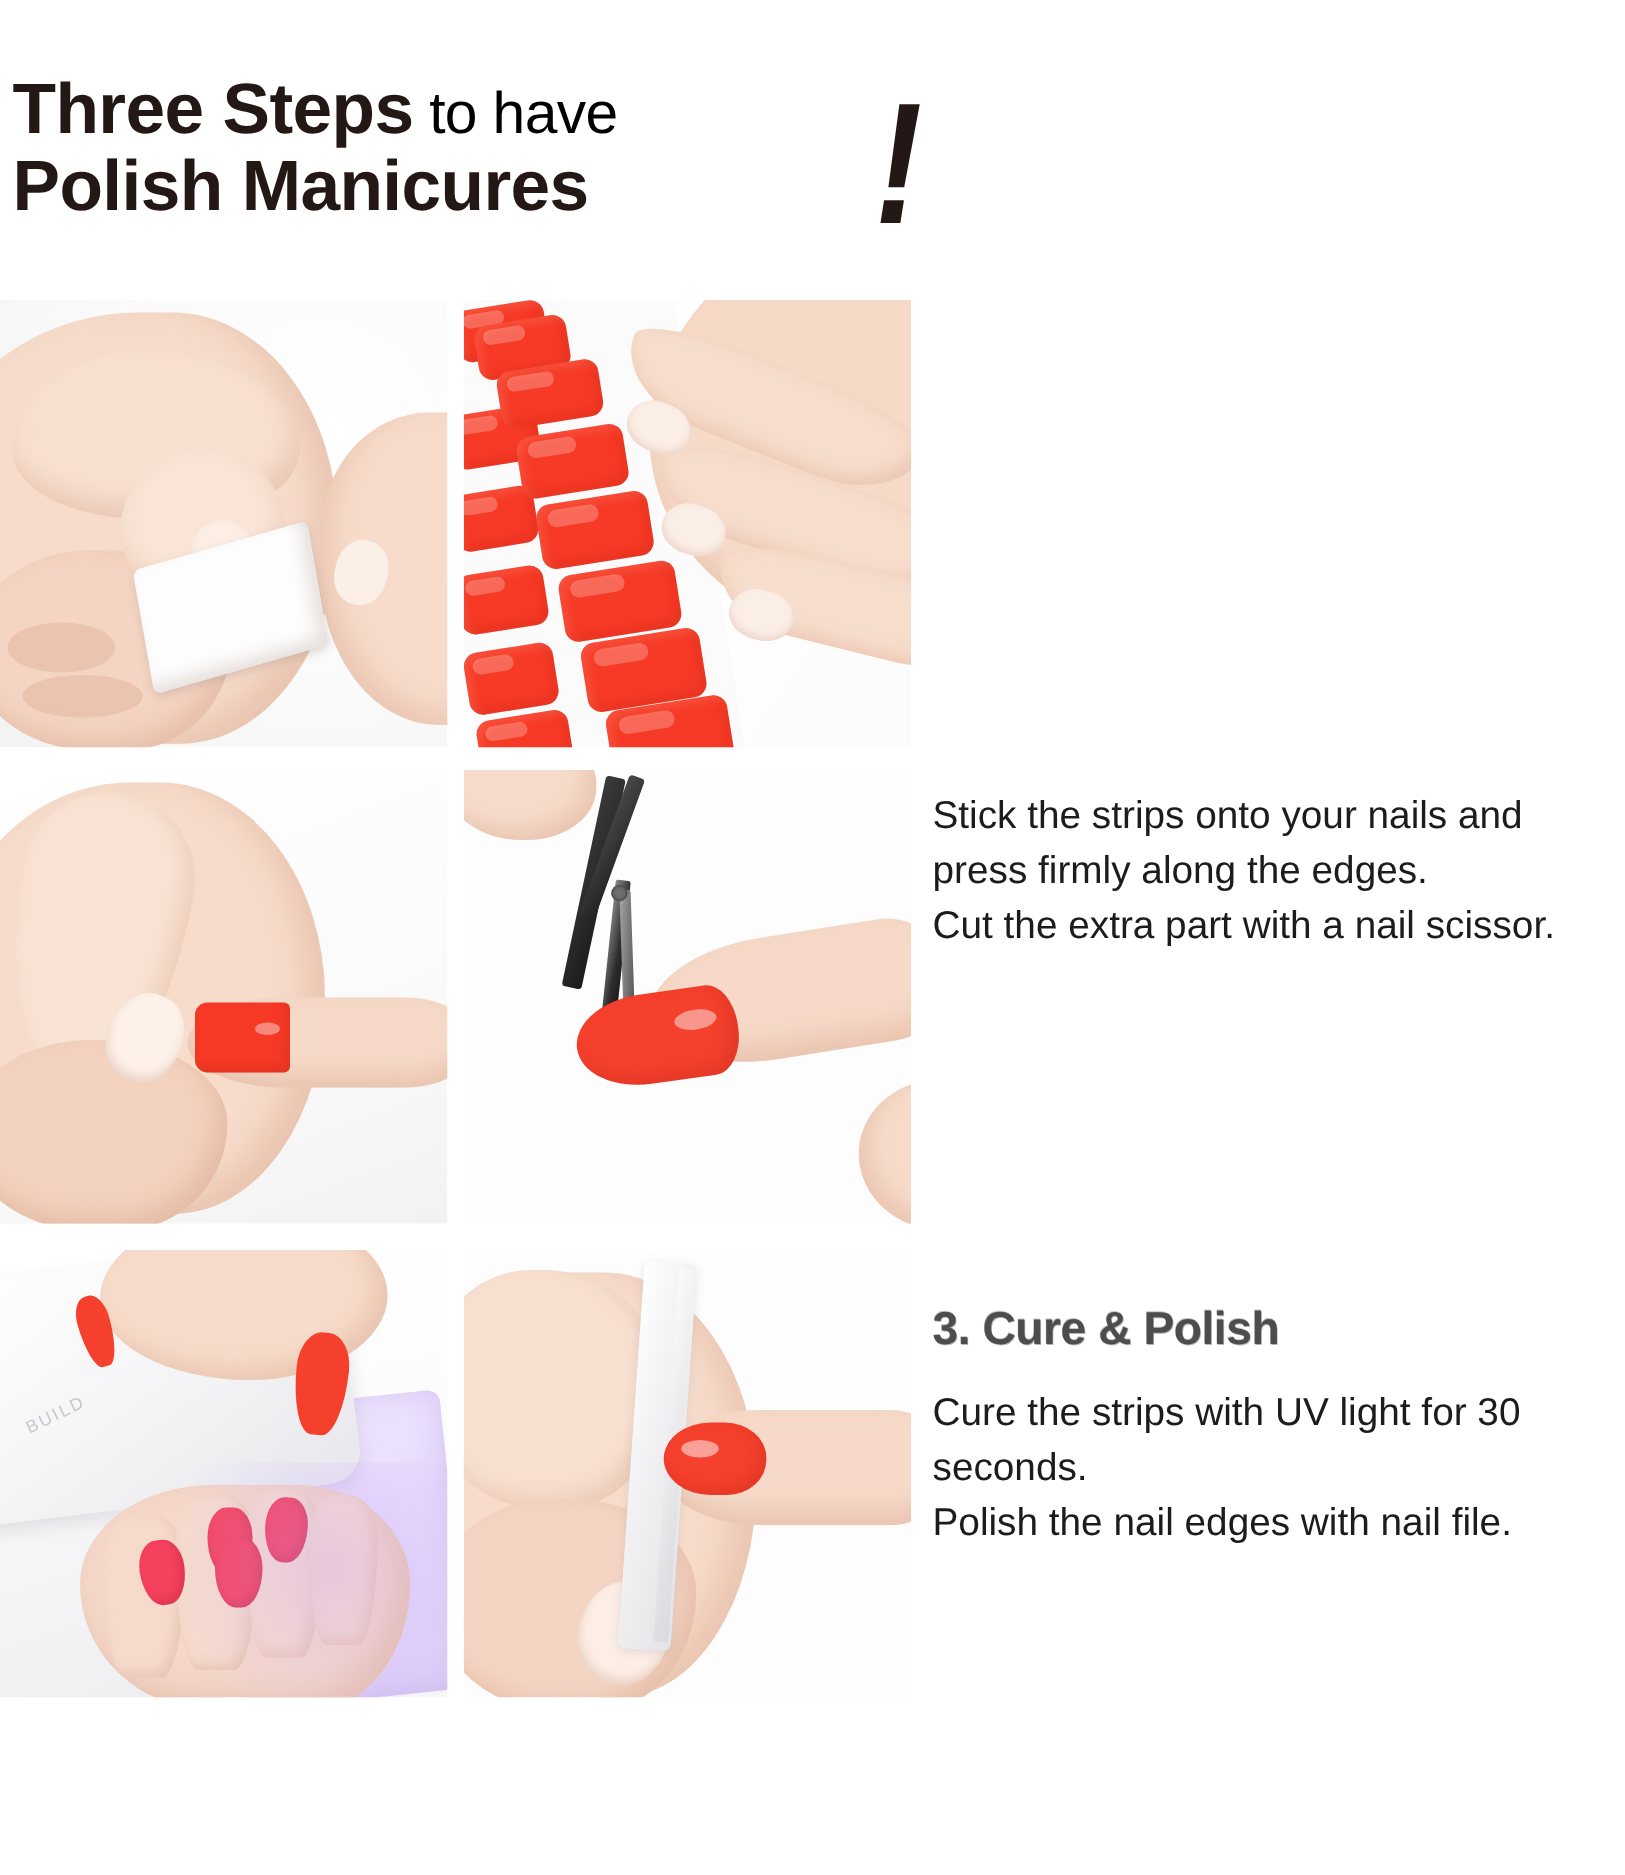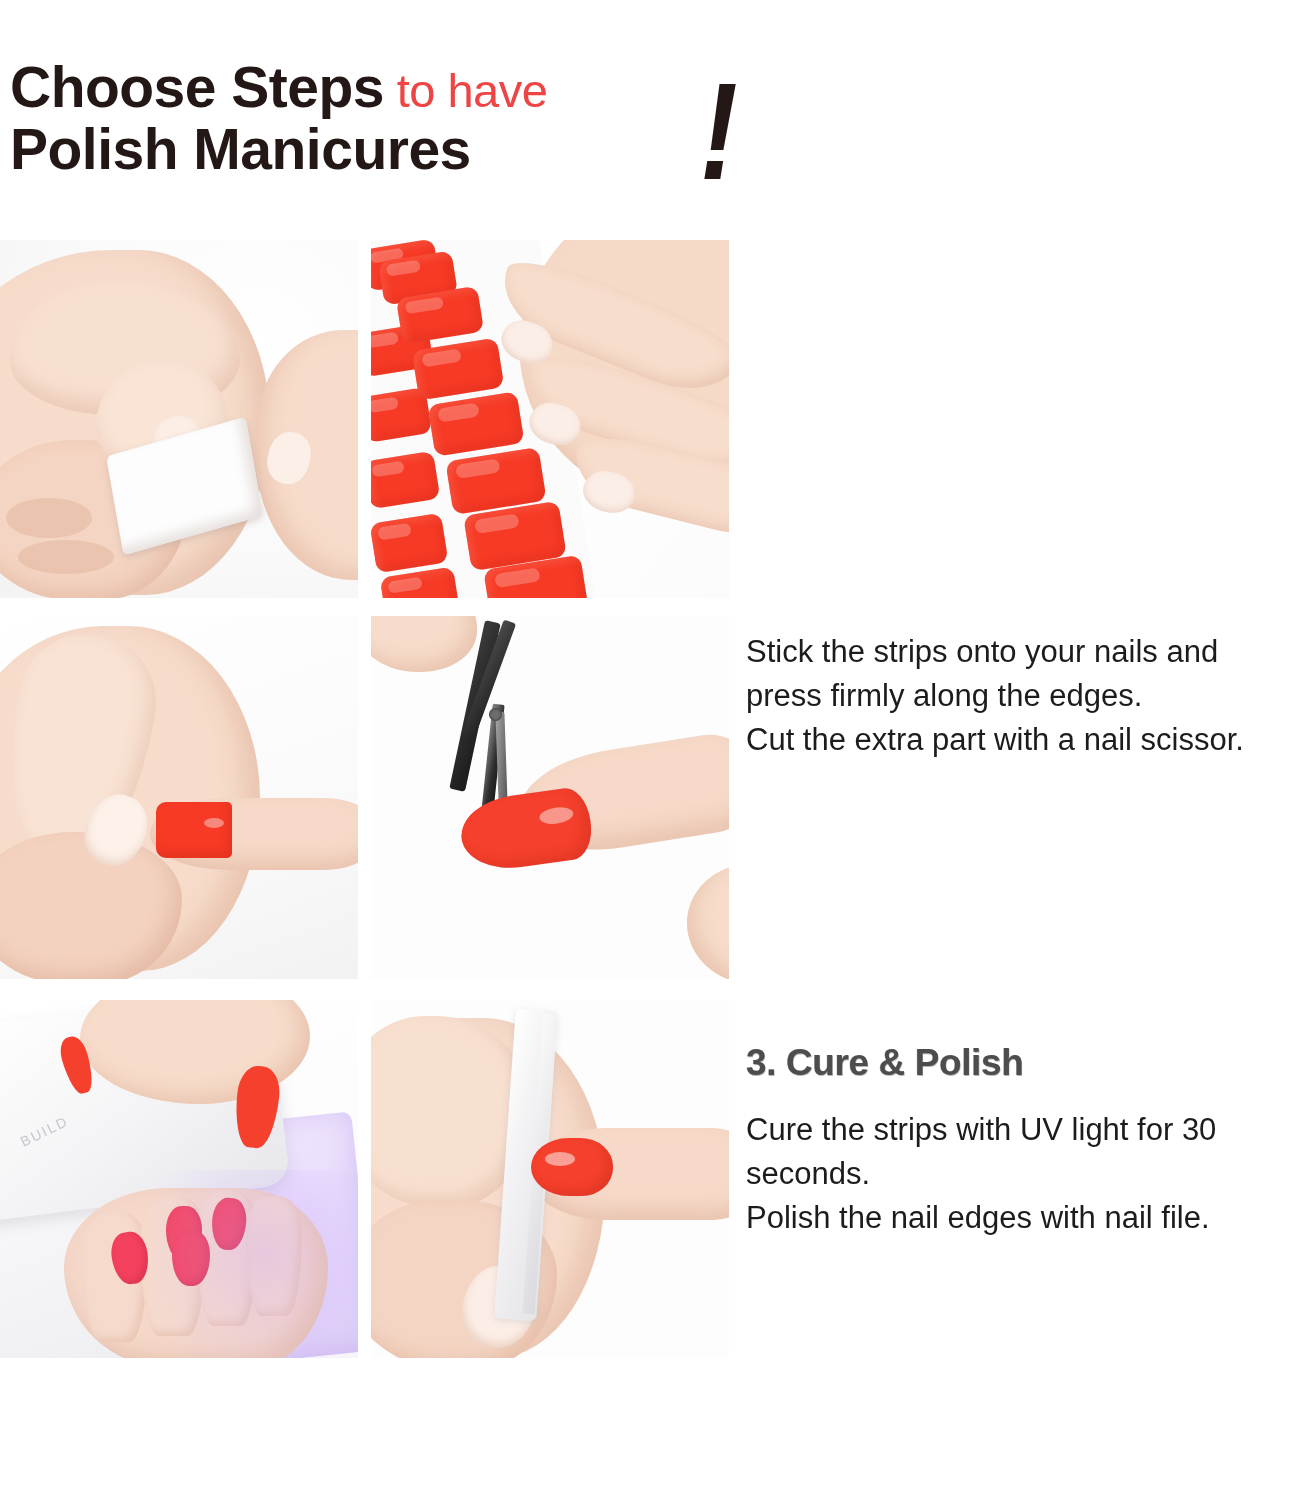--- a/index.html
+++ b/index.html
@@ -35,21 +35,21 @@
   .hl-strong {
     font-size: 57px;
     font-weight: bold;
     letter-spacing: -0.5px;
     color: #231815;
   }
   .hl-light {
     font-size: 47px;
     font-weight: normal;
     letter-spacing: -0.5px;
-    color: #ef4444;
+    color: #000000;
   }
   .headline-line.l1 { position: absolute; left: 0; top: 0; }
   .headline-line.l2 { position: absolute; left: 0; top: 62px; }
 
   .bang {
     position: absolute;
     left: 700px;
     top: 62px;
     font-size: 138px;
     font-weight: bold;
@@ -407,21 +407,21 @@
     font-weight: normal;
   }
   .step-body p { margin: 0; }
 </style>
 </head>
 <body>
 
 <div class="page">
 
   <div class="headline">
-    <div class="headline-line l1"><span class="hl-strong">Choose Steps</span><span class="hl-light"> to have</span></div>
+    <div class="headline-line l1"><span class="hl-strong">Three Steps</span><span class="hl-light"> to have</span></div>
     <div class="headline-line l2"><span class="hl-strong">Polish Manicures</span></div>
   </div>
   <div class="bang">!</div>
 
   <div class="grid">
 
     <div class="tile c0 r0">
       <div class="photo">
         <div class="t1-bg"></div>
         <div class="t1-hand"></div>

